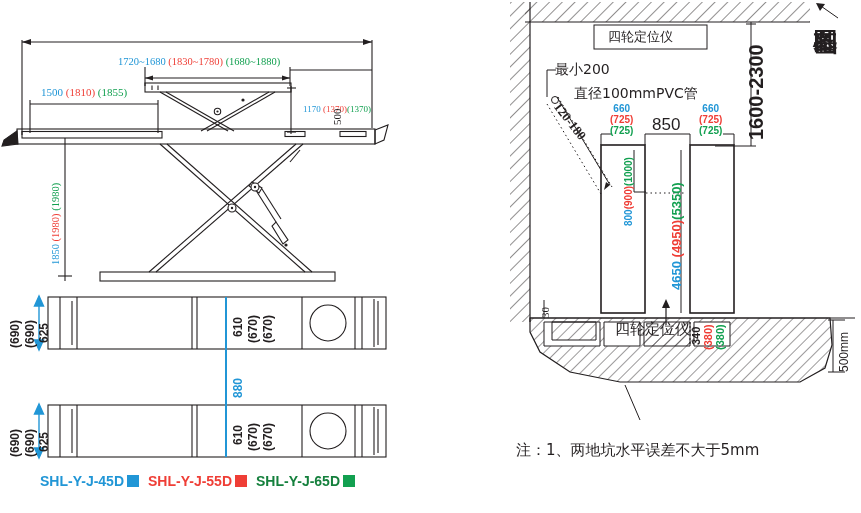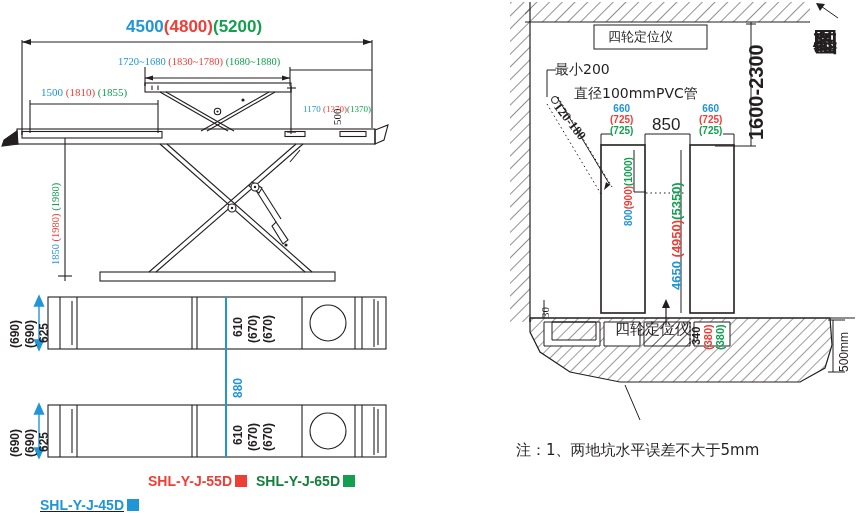--- a/index.html
+++ b/index.html
@@ -130,23 +130,20 @@
         <path d="M39 296 L34.5 306 L43.5 306 Z"></path>
         <path d="M39 350 L34.5 340 L43.5 340 Z"></path>
         <line x1="39" y1="408" x2="39" y2="454"></line>
         <path d="M39 404 L34.5 414 L43.5 414 Z"></path>
         <path d="M39 458 L34.5 448 L43.5 448 Z"></path>
 
         <line x1="226" y1="297" x2="226" y2="457" stroke-width="2"></line>
       </g>
     </svg>
 
-    <div class="txt bold" style="left:126px;top:18px;font-size:17px;">
-      <span class="blue">4500</span><span class="red">(4800)</span><span class="green">(5200)</span>
-    </div>
 
     <div class="txt serif" style="left:118px;top:57px;font-size:10.5px;">
       <span class="blue">1720~1680</span>
       <span class="red">(1830~1780)</span>
       <span class="green">(1680~1880)</span>
     </div>
 
     <div class="txt serif" style="left:303px;top:57px;font-size:9px;margin-top:48px;">
       <span class="blue">1170</span>
       <span class="red">(1370)</span><span class="green">(1370)</span>
@@ -177,21 +174,21 @@
     <div class="vtxt bold" style="left:232px;top:337px;font-size:12px;">610</div>
     <div class="vtxt bold" style="left:247px;top:343px;font-size:12px;">(670)</div>
     <div class="vtxt bold" style="left:262px;top:343px;font-size:12px;">(670)</div>
 
     <div class="vtxt bold" style="left:232px;top:445px;font-size:12px;">610</div>
     <div class="vtxt bold" style="left:247px;top:451px;font-size:12px;">(670)</div>
     <div class="vtxt bold" style="left:262px;top:451px;font-size:12px;">(670)</div>
 
     <div class="vtxt blue bold" style="left:232px;top:398px;font-size:12px;">880</div>
 
-    <div class="legend-item" style="left:40px;top:497px;text-decoration:underline;">
+    <div class="legend-item" style="left:40px;top:473px;">
       <span style="color:#2196d6;">SHL-Y-J-45D</span><span class="sw" style="background:#2196d6;"></span>
     </div>
     <div class="legend-item" style="left:148px;top:473px;">
       <span style="color:#ef3e36;">SHL-Y-J-55D</span><span class="sw" style="background:#ef3e36;"></span>
     </div>
     <div class="legend-item" style="left:256px;top:473px;">
       <span style="color:#15803d;">SHL-Y-J-65D</span><span class="sw" style="background:#12a050;"></span>
     </div>
   </div>
 

